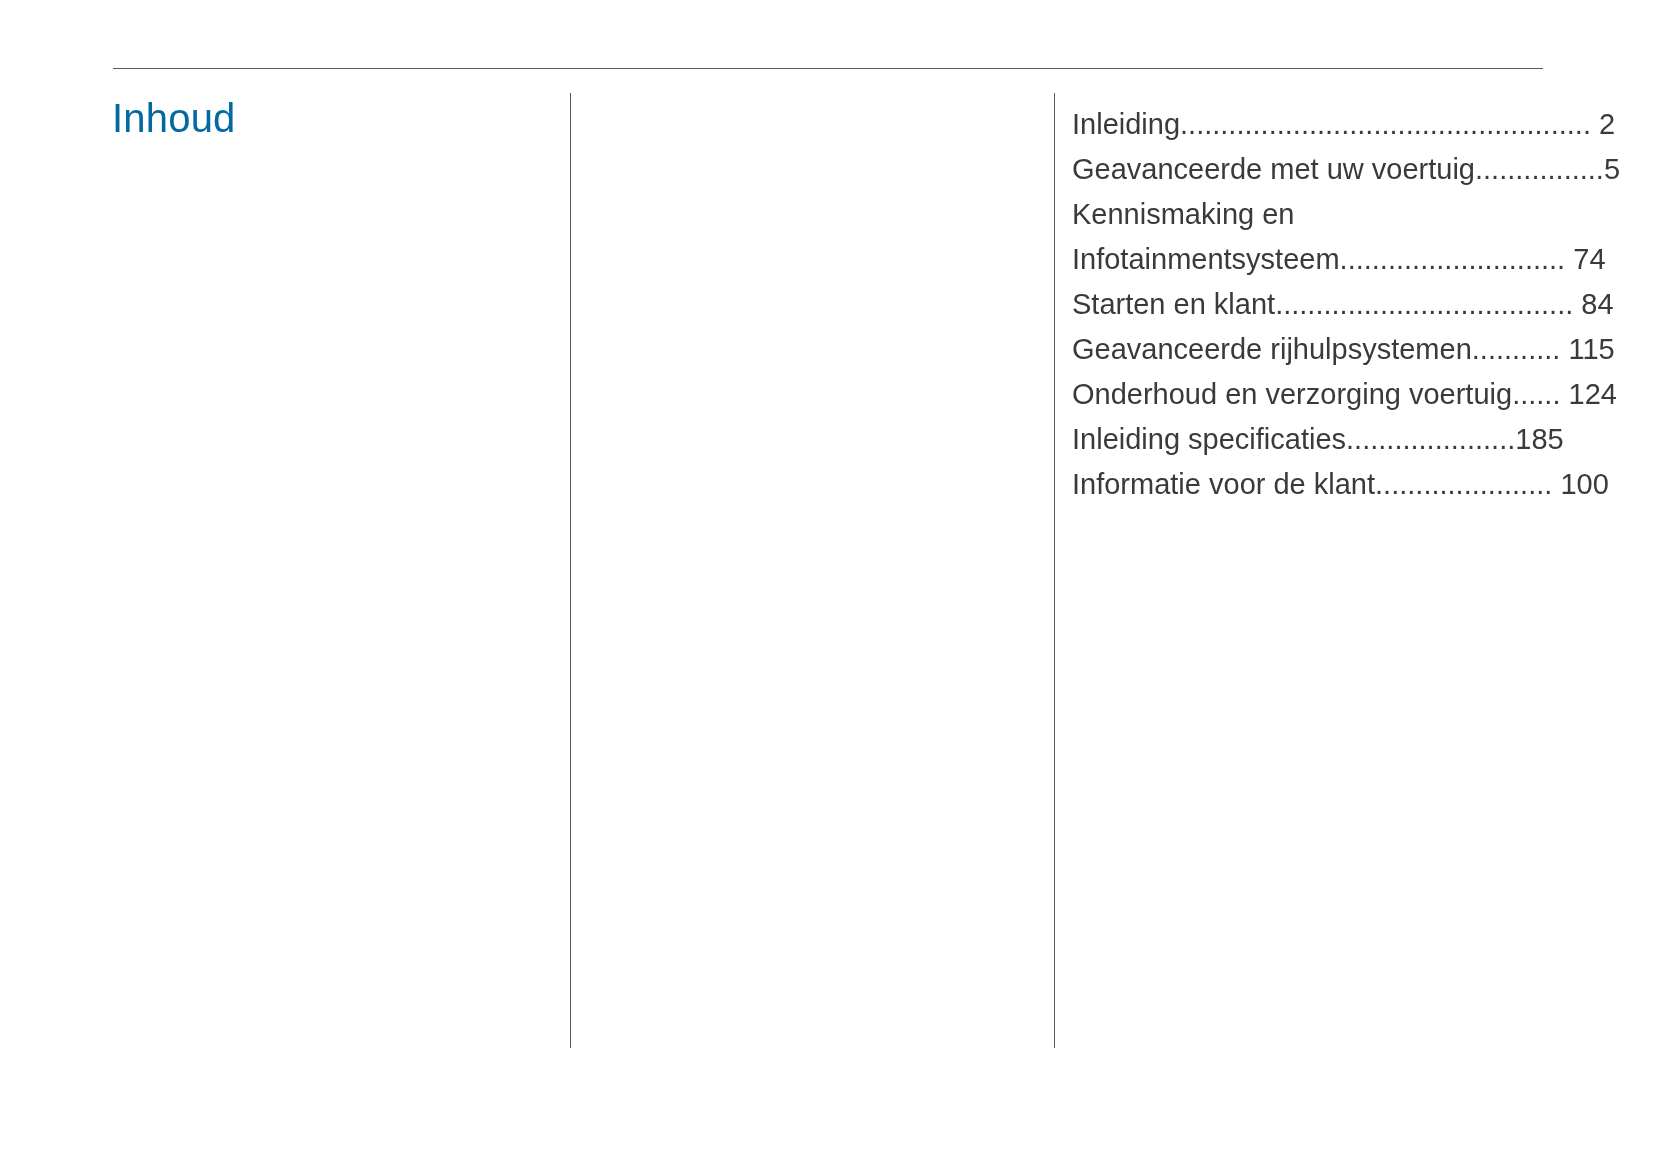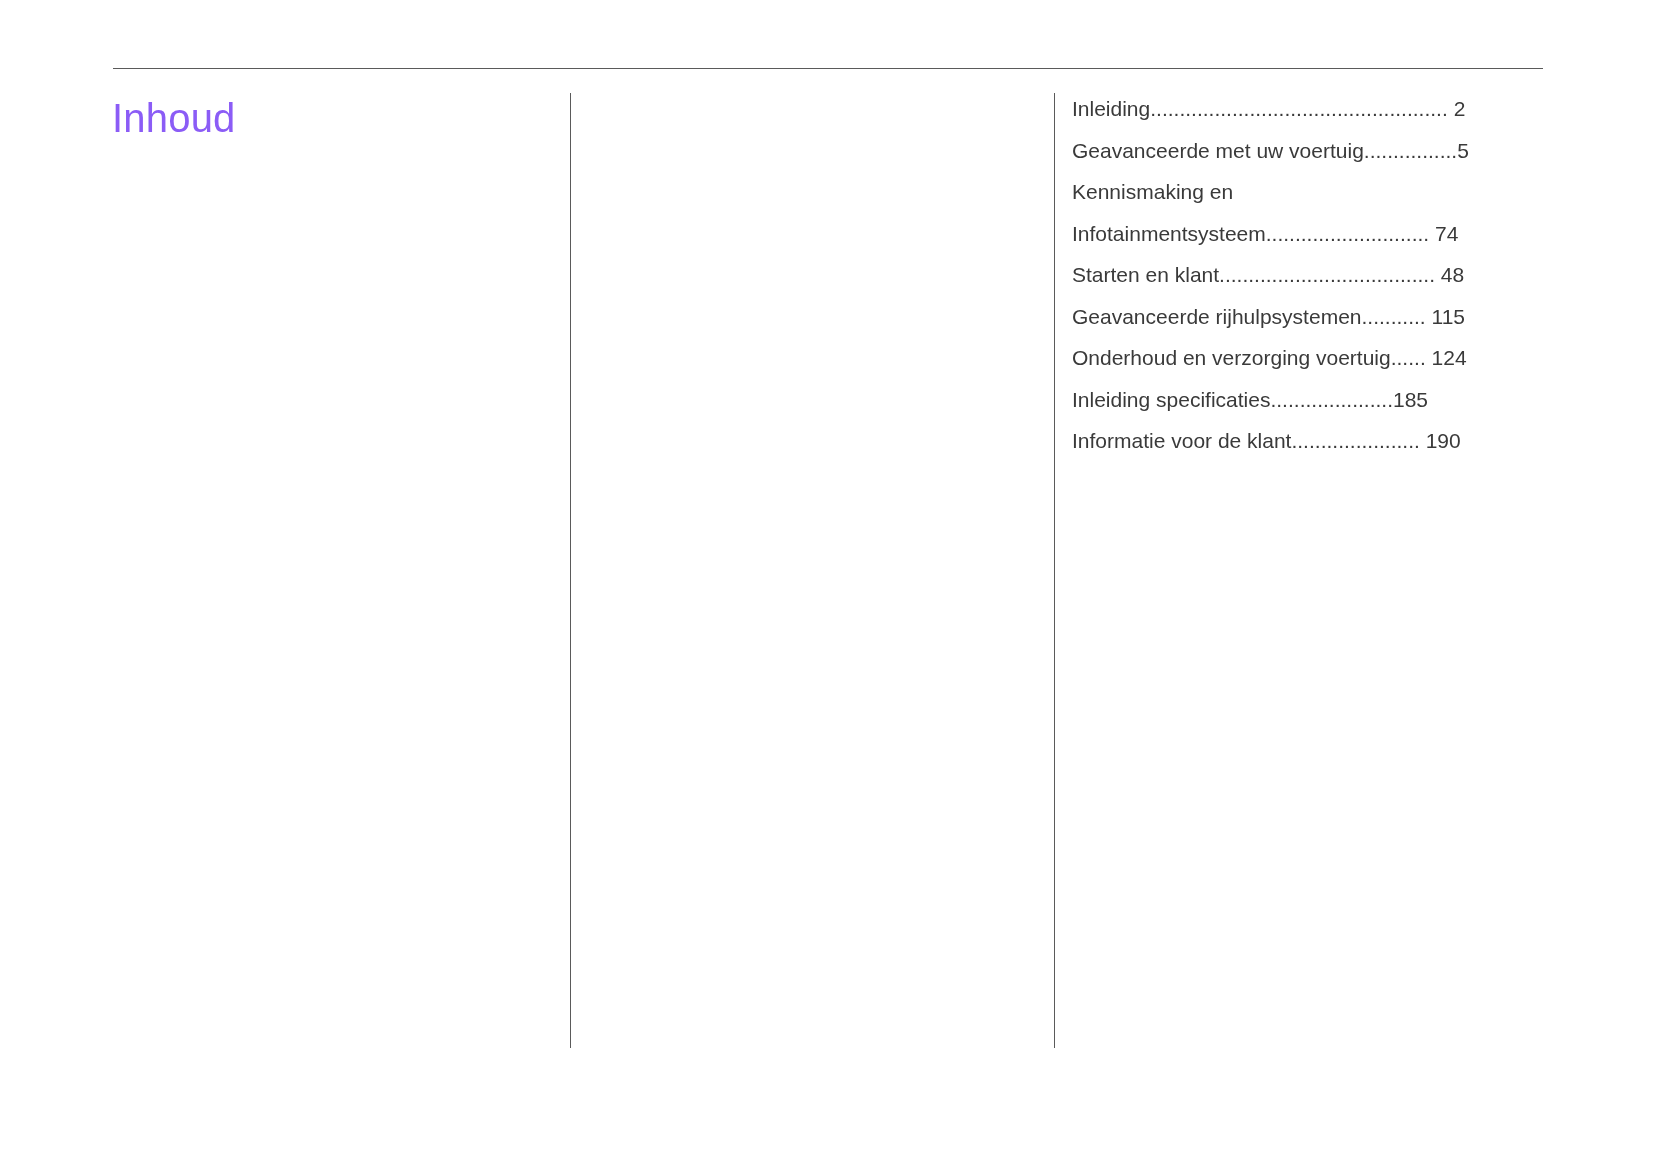--- a/index.html
+++ b/index.html
@@ -54,21 +54,21 @@
   }
 
   
   .page-title {
     position: absolute;
     left: 112px;
     top: 93px;
     font-size: 40px;
     font-weight: normal;
     letter-spacing: 0.2px;
-    color: #8b5cf6;
+    color: #0369a1;
     margin: 0;
     line-height: 50px;
   }
 
   
   .col-middle {
     position: absolute;
     left: 595px;
     top: 93px;
     width: 440px;
@@ -78,26 +78,27 @@
   
   .toc {
     position: absolute;
     left: 1072px;
     top: 94px;
     width: 450px;
   }
 
   .toc-entry {
     display: block;
-    font-size: 21px;
+    font-size: 29px;
     line-height: 29px;
     color: #3a3a3a;
     margin-bottom: 12.5px;
     white-space: nowrap;
     position: relative;
+    margin-top: 16px;
   }
   .toc-entry .line2 {
     display: block;
     padding-left: 8px;
     white-space: nowrap;
   }
 </style>
 </head>
 <body>
 
@@ -123,34 +124,34 @@
 
     <a class="toc-entry">
       <span>Kennismaking en</span>
     </a>
 
     <a class="toc-entry">
       <span>Infotainmentsysteem</span><span>............................</span> <span>74</span>
     </a>
 
     <a class="toc-entry">
-      <span>Starten en klant</span><span>.....................................</span> <span>48</span>
+      <span>Starten en klant</span><span>.....................................</span> <span>84</span>
     </a>
 
     <a class="toc-entry">
       <span>Geavanceerde rijhulpsystemen</span><span>...........</span> <span>115</span>
     </a>
 
 
     <a class="toc-entry">
       <span>Onderhoud en verzorging voertuig</span><span>......</span> <span>124</span>
     </a>
 
     <a class="toc-entry">
       <span>Inleiding specificaties</span><span>.....................</span><span>185</span>
     </a>
 
     <a class="toc-entry">
-      <span>Informatie voor de klant</span><span>......................</span> <span>190</span>
+      <span>Informatie voor de klant</span><span>......................</span> <span>100</span>
     </a>
 
   </div>
 </div>
 
 </body></html>

